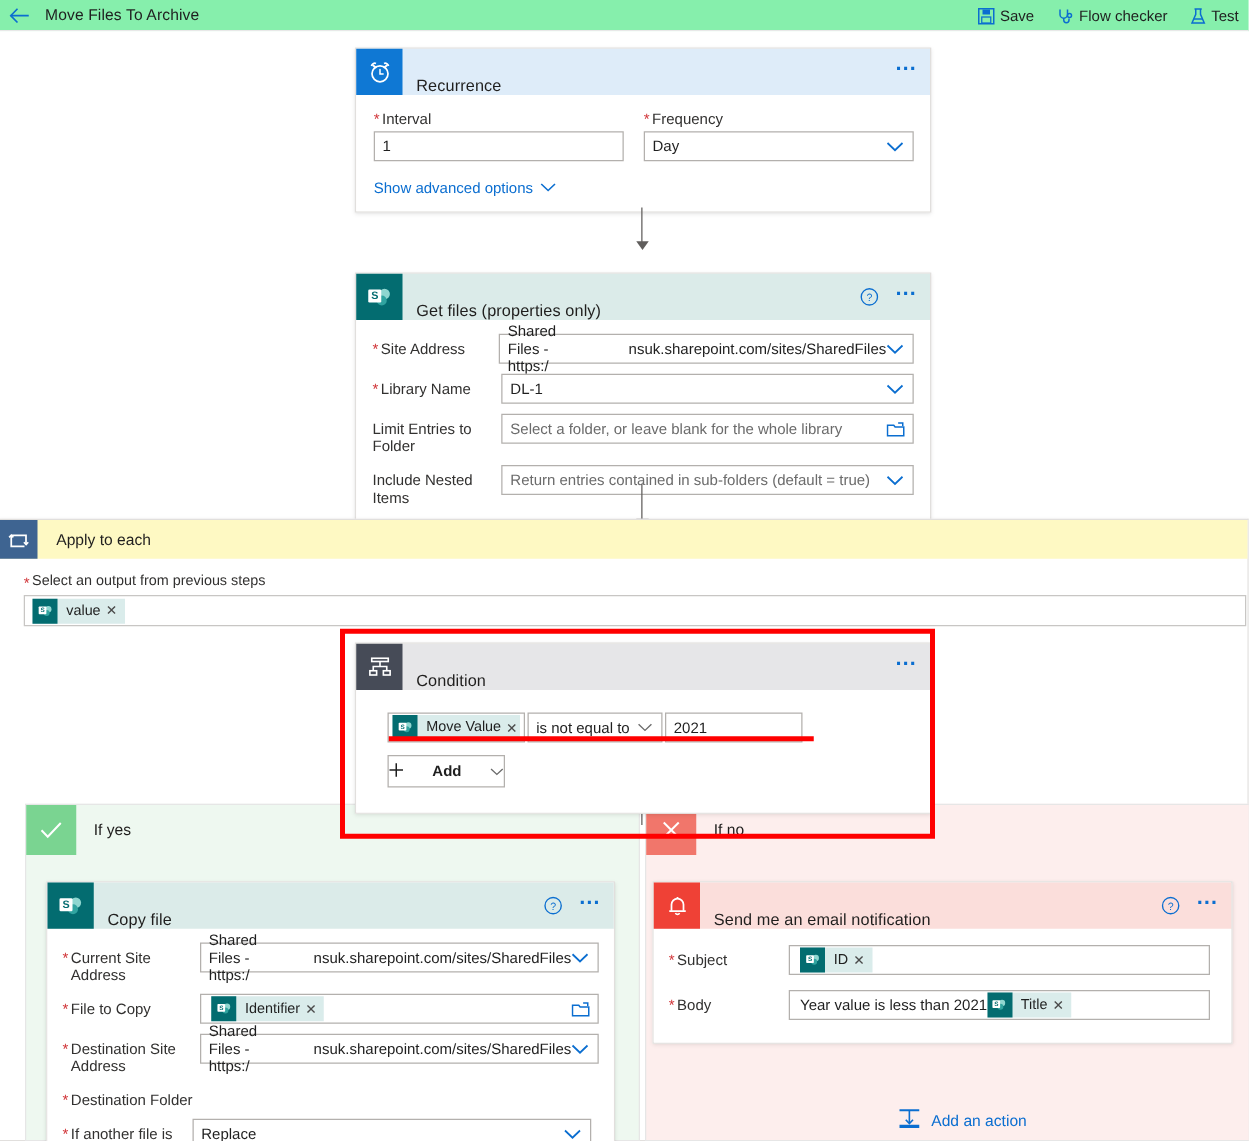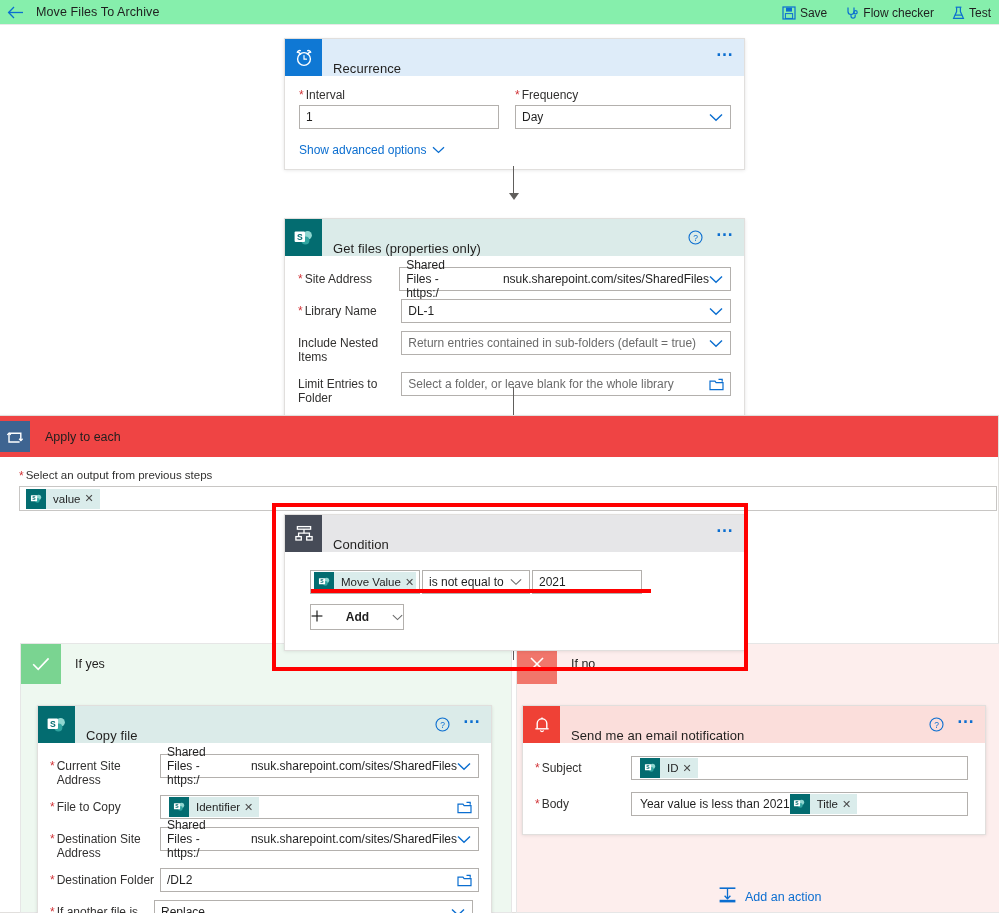--- a/index.html
+++ b/index.html
@@ -126,21 +126,21 @@
     border-top: 7px solid #605e5c;
   }
 
   
   .scope {
     position: absolute; background: #fff;
     border: 1px solid #e1dfdd; border-left: none;
     box-shadow: 0 1.2px 3.6px rgba(0,0,0,0.10);
   }
   .scope-head {
-    height: 41px; background: #ef4444; display: flex; align-items: center; position: relative;
+    height: 31px; background: #fef9c3; display: flex; align-items: center; position: relative;
   }
   .scope-icon {
     width: 31px; height: 31px; flex: 0 0 31px; background: #3e6491;
     display: flex; align-items: center; justify-content: center;
   }
   .scope-title { font-size: 12.5px; color: #201f1e; margin-left: 15px; }
   .scope-body { padding: 12px 0 0 20px; }
   .scope-sub { font-size: 11.5px; color: #323130; display:flex; margin-bottom: 3px; }
 
   
@@ -326,39 +326,39 @@
             <span>DL-1</span>
             <span class="chev">
               <svg width="14" height="9" viewBox="0 0 14 9">
                   <path d="M1 1.4 L7 7.2 L13 1.4" fill="none" stroke="#0b6ed0" stroke-width="1.4"></path>
                 </svg>
             </span>
           </div>
         </div>
 
         <div class="field-row">
-          <div class="field-label" style="width:104px;">Include Nested Items</div>
-          <div class="input sel" style="width:332px;">
-            <span class="placeholder">Return entries contained in sub-folders (default = true)</span>
-            <span class="chev">
-              <svg width="14" height="9" viewBox="0 0 14 9">
-                  <path d="M1 1.4 L7 7.2 L13 1.4" fill="none" stroke="#0b6ed0" stroke-width="1.4"></path>
-                </svg>
-            </span>
-          </div>
-        </div>
-
-        <div class="field-row">
           <div class="field-label" style="width:104px;">Limit Entries to Folder</div>
           <div class="input" style="width:332px;">
             <span class="placeholder">Select a folder, or leave blank for the whole library</span>
             <span class="folder-ic">
               <svg width="15" height="13" viewBox="0 0 15 13">
                   <path d="M1 3.2 h5 l1.1 1.4 h6.9 v7 h-13 z" fill="none" stroke="#0b6ed0" stroke-width="1.2"></path>
                   <path d="M9.5 1.4 h3.7 v2.4" fill="none" stroke="#0b6ed0" stroke-width="1.2"></path>
+                </svg>
+            </span>
+          </div>
+        </div>
+
+        <div class="field-row">
+          <div class="field-label" style="width:104px;">Include Nested Items</div>
+          <div class="input sel" style="width:332px;">
+            <span class="placeholder">Return entries contained in sub-folders (default = true)</span>
+            <span class="chev">
+              <svg width="14" height="9" viewBox="0 0 14 9">
+                  <path d="M1 1.4 L7 7.2 L13 1.4" fill="none" stroke="#0b6ed0" stroke-width="1.4"></path>
                 </svg>
             </span>
           </div>
         </div>
 
         <div style="margin-top:14px;">
           <span class="link">
             <span>Show advanced options</span>
             <span>
               <svg width="13" height="8" viewBox="0 0 13 8">
@@ -580,29 +580,20 @@
                 </svg>
             </span>
           </div>
         </div>
 
         <div class="field-row">
           <div class="field-label" style="width:110px;">
             <span class="req">*</span>
             <span>Destination Folder</span>
           </div>
-          <div class="input" style="width:319px;">
-            <span>/DL2</span>
-            <span class="folder-ic">
-              <svg width="15" height="13" viewBox="0 0 15 13">
-                  <path d="M1 3.2 h5 l1.1 1.4 h6.9 v7 h-13 z" fill="none" stroke="#0b6ed0" stroke-width="1.2"></path>
-                  <path d="M9.5 1.4 h3.7 v2.4" fill="none" stroke="#0b6ed0" stroke-width="1.2"></path>
-                </svg>
-            </span>
-          </div>
         </div>
 
         <div class="field-row" style="margin-bottom:2px;">
           <div class="field-label" style="width:110px; max-width:104px;">
             <span class="req">*</span>
             <span>If another file is already there</span>
           </div>
           <div class="input sel" style="width:319px;">
             <span>Replace</span>
             <span class="chev">

